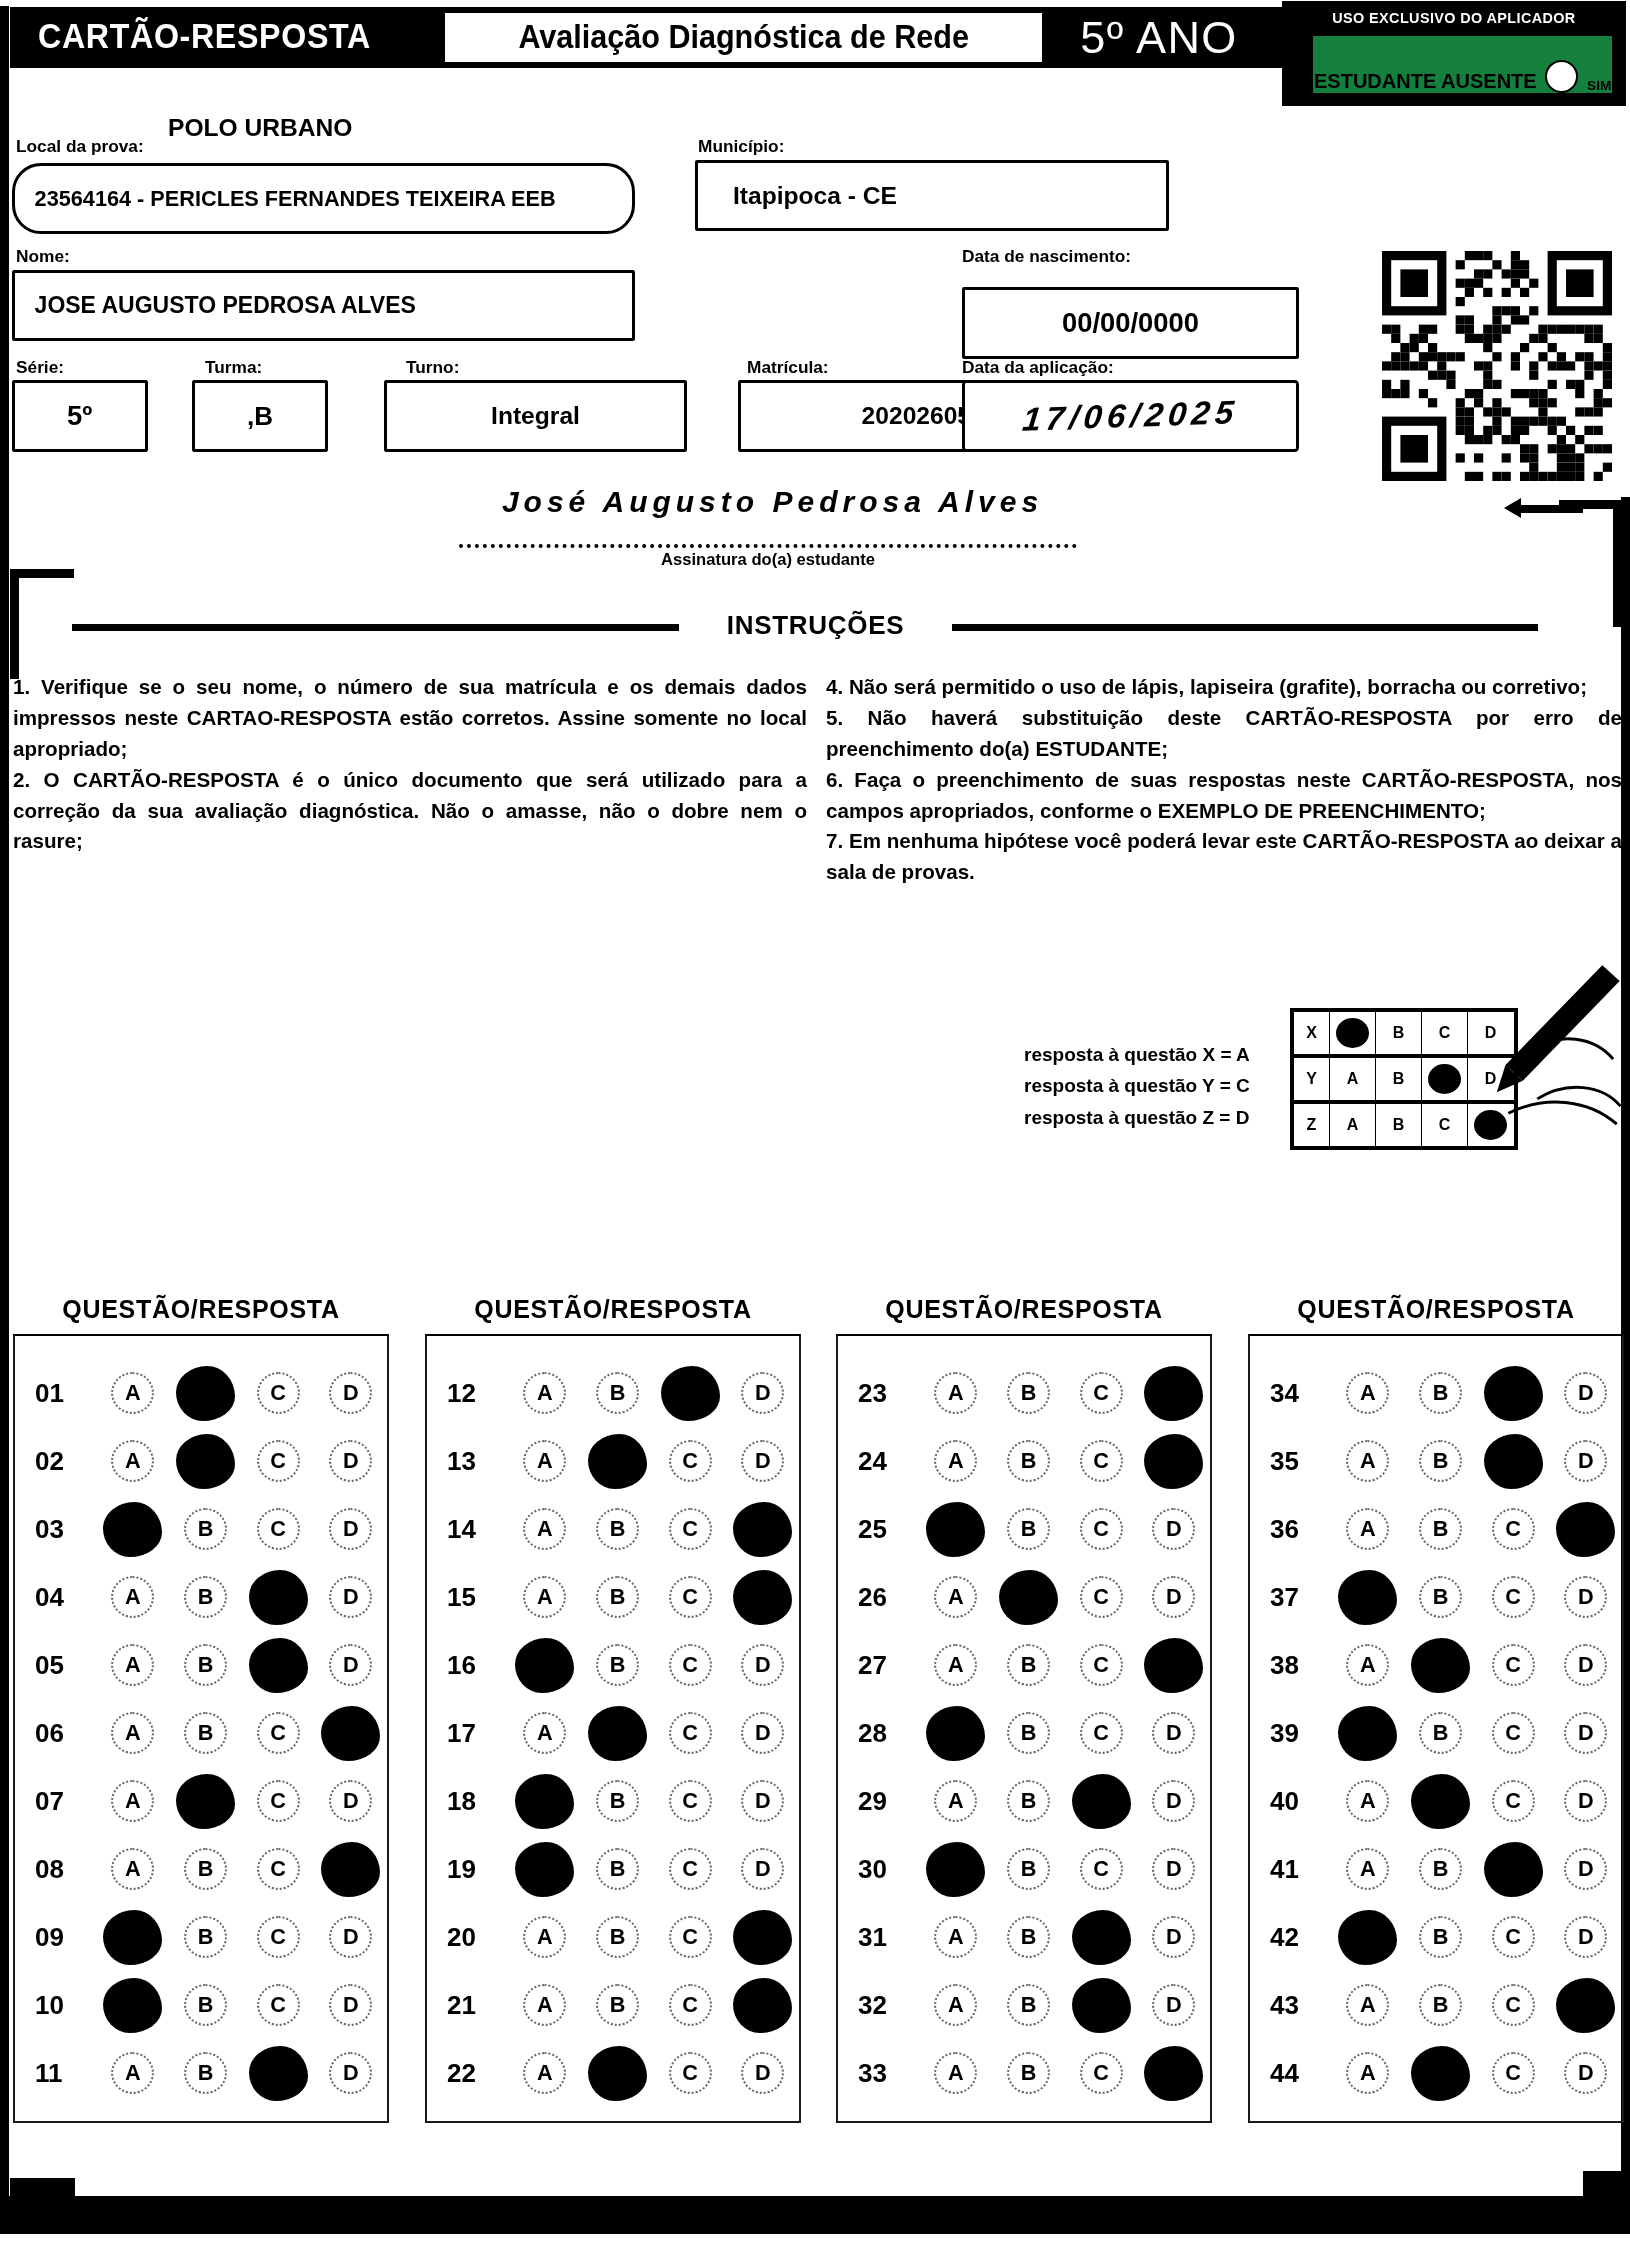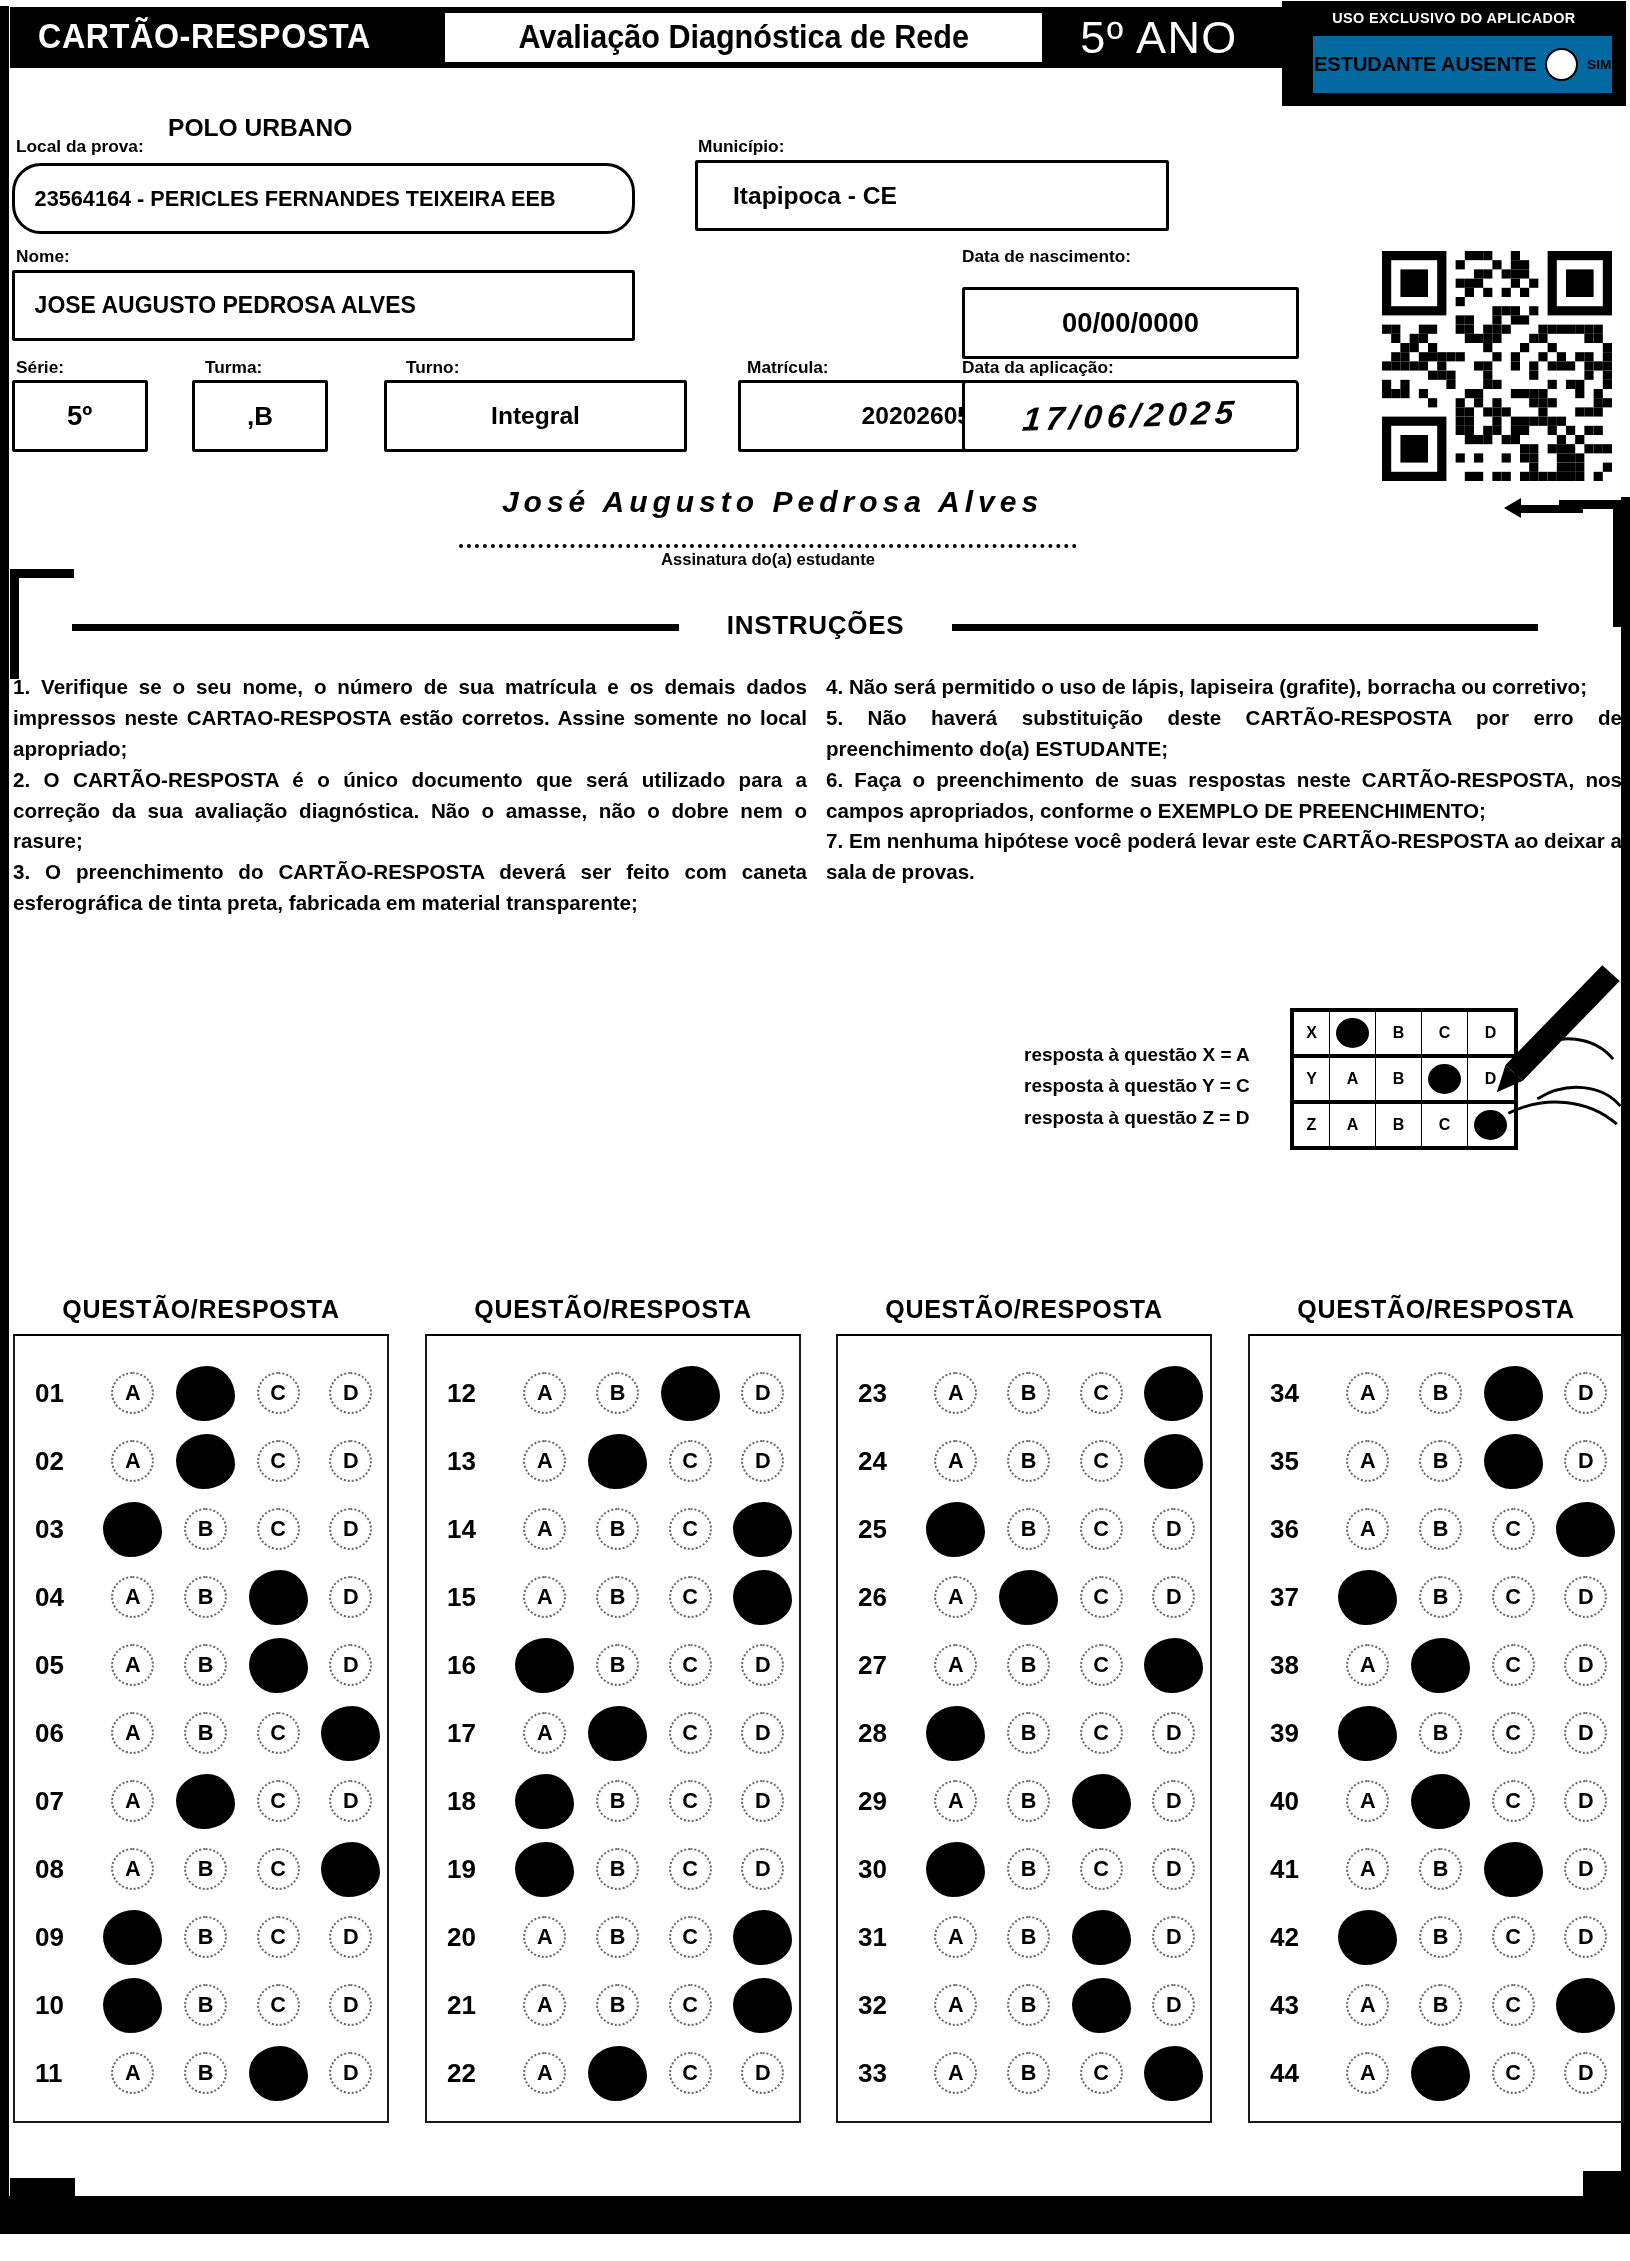--- a/index.html
+++ b/index.html
@@ -26,21 +26,21 @@
   .bracket-r-v{left:1613px;top:500px;width:9.4px;height:127px;background:#000;}
 
   
   .hdr-bar{left:10px;top:7.2px;width:1300px;height:61px;background:#000;}
   .hdr-card-title{left:38px;top:16px;color:#fff;font-size:35px;font-weight:bold;letter-spacing:0.7px;transform:scaleX(.92);transform-origin:left;}
   .hdr-exam-box{left:442px;top:10px;width:597px;height:49px;background:#fff;border:3.6px solid #000;display:flex;align-items:center;justify-content:center;}
   .hdr-exam-box span{font-size:32.5px;font-weight:bold;transform:scaleX(.94);}
   .hdr-grade{left:1047px;top:8.7px;width:224px;height:58px;color:#fff;font-size:45px;font-weight:normal;display:flex;align-items:center;justify-content:center;letter-spacing:1.4px;}
   .hdr-right{left:1282px;top:1.4px;width:344px;height:105px;background:#000;box-sizing:border-box;}
   .hdr-right-title{height:33px;color:#fff;font-size:14.4px;font-weight:bold;display:flex;align-items:center;justify-content:center;letter-spacing:0.4px;}
-  .hdr-right-body{margin:0 11.6px 8.7px 29px;height:61px;background:#0369a1;border:2.9px solid #000;box-sizing:border-box;display:flex;align-items:center;justify-content:center;gap:8.7px;}
+  .hdr-right-body{margin:0 11.6px 8.7px 29px;height:61px;background:#15803d;border:2.9px solid #000;box-sizing:border-box;display:flex;align-items:flex-end;justify-content:center;gap:8.7px;}
   .hdr-right-body .lbl{font-size:20px;font-weight:bold;}
   .absent-circle{width:29px;height:29px;border:2.2px solid #000;border-radius:50%;background:#fff;}
   .hdr-right-body .sim{font-size:13.7px;font-weight:bold;}
 
   
   .flabel{font-size:17.3px;font-weight:bold;}
   .fbox{border:3.6px solid #000;border-radius:2.2px;box-sizing:border-box;background:#fff;display:flex;align-items:center;font-weight:bold;}
 
   .handwrite{font-style:italic;letter-spacing:5px;transform:skewX(-8deg) rotate(-2deg);white-space:nowrap;}
 
@@ -389,21 +389,20 @@
     <div class="shaft"></div>
       <div class="head"></div>
   </div>
 
   <div class="abs instr-line-l"></div>
   <div class="abs instr-title">INSTRUÇÕES</div>
   <div class="abs instr-line-r"></div>
   <div class="abs instr-col" id="instr-left">
       <p class="instr-item">1. Verifique se o seu nome, o número de sua matrícula e os demais dados impressos neste CARTAO-RESPOSTA estão corretos. Assine somente no local apropriado;</p>
       <p class="instr-item">2. O CARTÃO-RESPOSTA é o único documento que será utilizado para a correção da sua avaliação diagnóstica. Não o amasse, não o dobre nem o rasure;</p>
-      <p class="instr-item">3. O preenchimento do CARTÃO-RESPOSTA deverá ser feito com caneta esferográfica de tinta preta, fabricada em material transparente;</p>
     </div>
   <div class="abs instr-col" id="instr-right">
       <p class="instr-item">4. Não será permitido o uso de lápis, lapiseira (grafite), borracha ou corretivo;</p>
       <p class="instr-item">5. Não haverá substituição deste CARTÃO-RESPOSTA por erro de preenchimento do(a) ESTUDANTE;</p>
       <p class="instr-item">6. Faça o preenchimento de suas respostas neste CARTÃO-RESPOSTA, nos campos apropriados, conforme o EXEMPLO DE PREENCHIMENTO;</p>
       <p class="instr-item">7. Em nenhuma hipótese você poderá levar este CARTÃO-RESPOSTA ao deixar a sala de provas.</p>
     </div>
 
 
   <div class="abs ex-lines" id="ex-lines">

